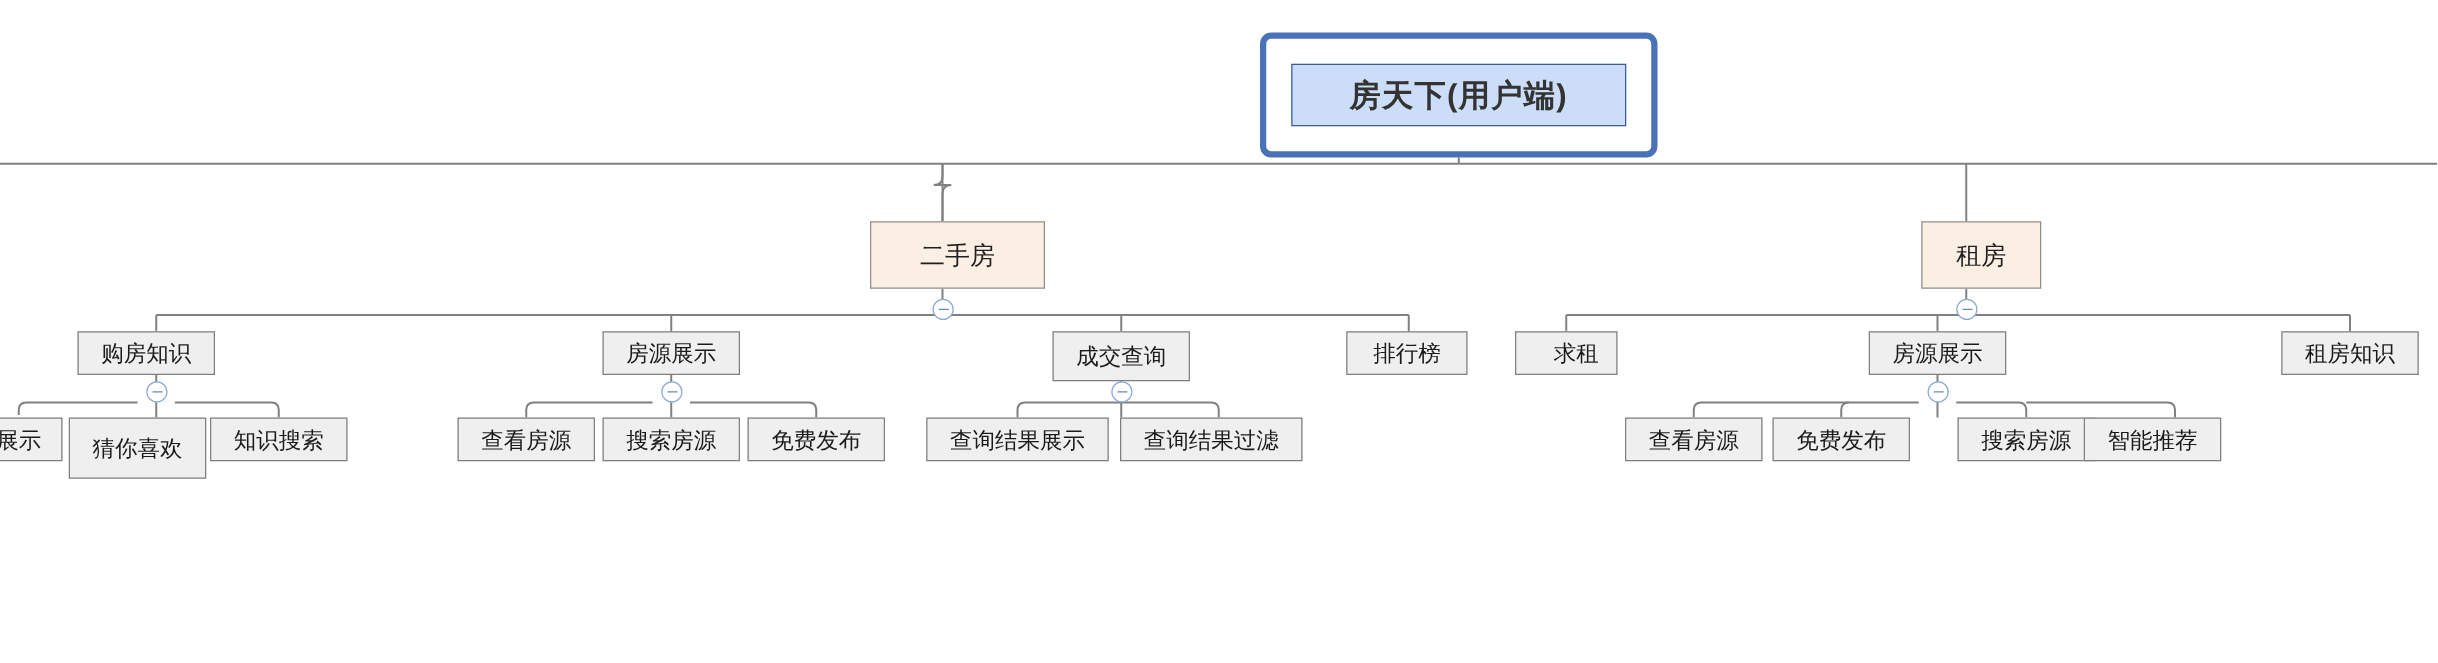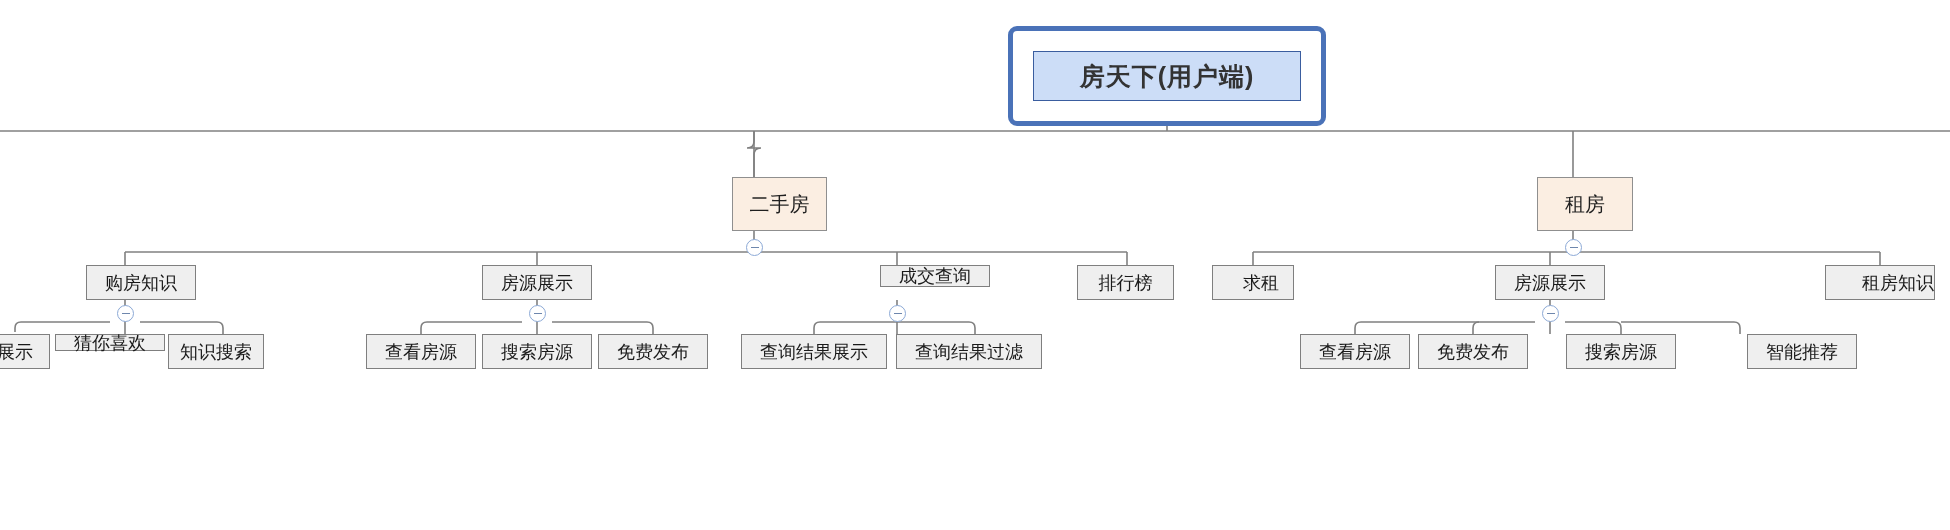--- a/index.html
+++ b/index.html
@@ -142,49 +142,49 @@
       <path d="M1550,322 L1550,334"></path>
       <path d="M1565,322 L1615,322 Q1621,322 1621,328 L1621,334"></path>
       <path d="M1621,322 L1734,322 Q1740,322 1740,328 L1740,334"></path>
     </g>
   </svg>
 
   <div class="node root" style="left:1008px; top:26px; width:318px; height:100px;">
     <div class="root-inner">房天下(用户端)</div>
   </div>
 
-  <div class="node cream" style="left:732px; top:177px; width:95px; height:54px;">
+  <div class="node cream" style="left:696px; top:177px; width:140px; height:54px;">
     <span>二手房</span>
   </div>
   <div class="toggle" style="left:746px; top:239px;">
     <span class="bar"></span>
   </div>
 
   <div class="node cream" style="left:1525px; top:177px; width:96px; height:54px;margin-left:12px;">
     <span>租房</span>
   </div>
   <div class="toggle" style="left:1565px; top:239px;">
     <span class="bar"></span>
   </div>
 
-  <div class="node gray" style="left:86px; top:265px; width:110px; height:35px;">
+  <div class="node gray" style="left:62px; top:265px; width:110px; height:35px;">
     <span>购房知识</span>
   </div>
   <div class="toggle" style="left:117px; top:305px;">
     <span class="bar"></span>
   </div>
 
   <div class="node gray" style="left:482px; top:265px; width:110px; height:35px;">
     <span>房源展示</span>
   </div>
   <div class="toggle" style="left:529px; top:305px;">
     <span class="bar"></span>
   </div>
 
-  <div class="node gray" style="left:842px; top:265px; width:110px; height:22px;margin-left:38px;">
+  <div class="node gray" style="left:842px; top:265px; width:110px; height:40px;">
     <span>成交查询</span>
   </div>
   <div class="toggle" style="left:889px; top:305px;">
     <span class="bar"></span>
   </div>
 
   <div class="node gray" style="left:1077px; top:265px; width:97px; height:35px;align-items:center;">
     <span>排行榜</span>
   </div>
 
@@ -192,31 +192,31 @@
     <span>求租</span>
   </div>
 
   <div class="node gray" style="left:1495px; top:265px; width:110px; height:35px;">
     <span>房源展示</span>
   </div>
   <div class="toggle" style="left:1542px; top:305px;">
     <span class="bar"></span>
   </div>
 
-  <div class="node gray" style="left:1825px; top:265px; width:110px; height:35px;justify-content:flex-end;">
+  <div class="node gray" style="left:1825px; top:265px; width:110px; height:35px;">
     <span>租房知识</span>
   </div>
 
   <div class="node gray leaf" style="left:-20px; top:334px; width:70px; height:35px;">
     <span>展示</span>
   </div>
-  <div class="node gray leaf" style="left:55px; top:334px; width:110px; height:17px;">
+  <div class="node gray leaf" style="left:55px; top:334px; width:110px; height:49px;">
     <span>猜你喜欢</span>
   </div>
-  <div class="node gray leaf" style="left:168px; top:334px; width:96px; height:35px;">
+  <div class="node gray leaf" style="left:168px; top:334px; width:110px; height:35px;">
     <span>知识搜索</span>
   </div>
 
   <div class="node gray leaf" style="left:366px; top:334px; width:110px; height:35px;">
     <span>查看房源</span>
   </div>
   <div class="node gray leaf" style="left:482px; top:334px; width:110px; height:35px;">
     <span>搜索房源</span>
   </div>
   <div class="node gray leaf" style="left:598px; top:334px; width:110px; height:35px;">
@@ -232,17 +232,17 @@
 
   <div class="node gray leaf" style="left:1300px; top:334px; width:110px; height:35px;">
     <span>查看房源</span>
   </div>
   <div class="node gray leaf" style="left:1418px; top:334px; width:110px; height:35px;">
     <span>免费发布</span>
   </div>
   <div class="node gray leaf" style="left:1566px; top:334px; width:110px; height:35px;">
     <span>搜索房源</span>
   </div>
-  <div class="node gray leaf" style="left:1747px; top:334px; width:110px; height:35px;">
+  <div class="node gray leaf" style="left:1667px; top:334px; width:110px; height:35px;">
     <span>智能推荐</span>
   </div>
 
 </div>
 
 </body></html>

